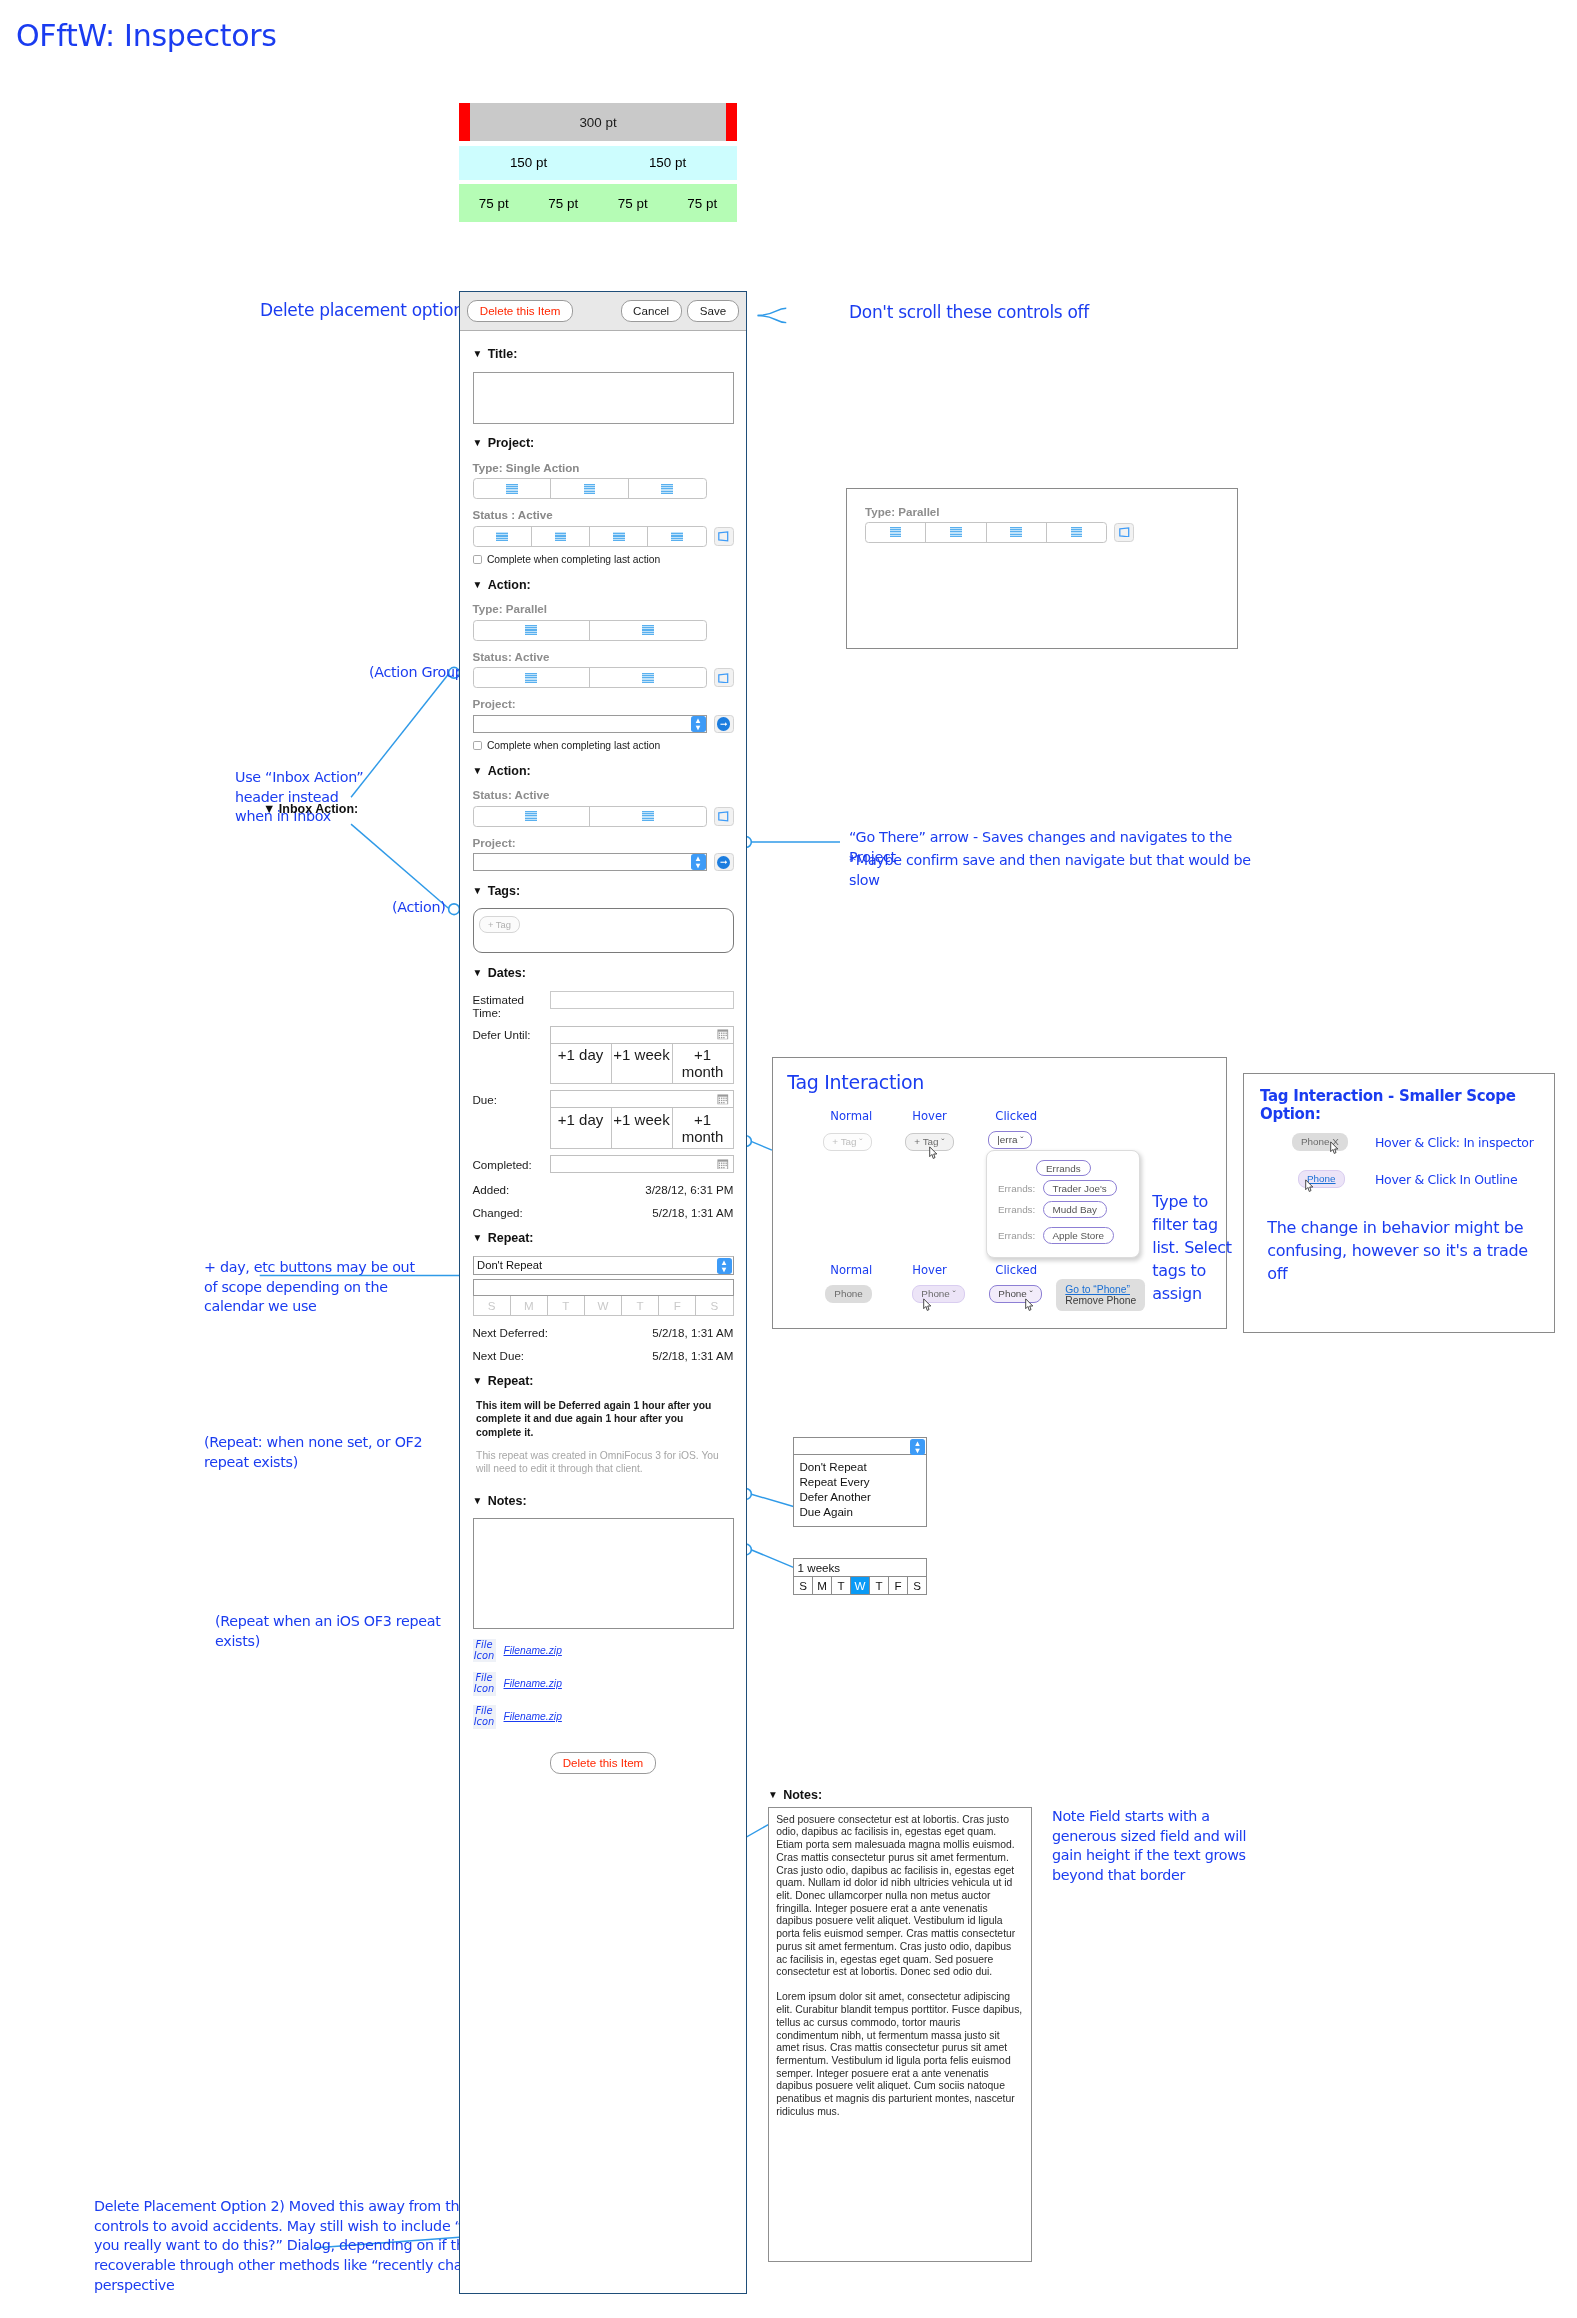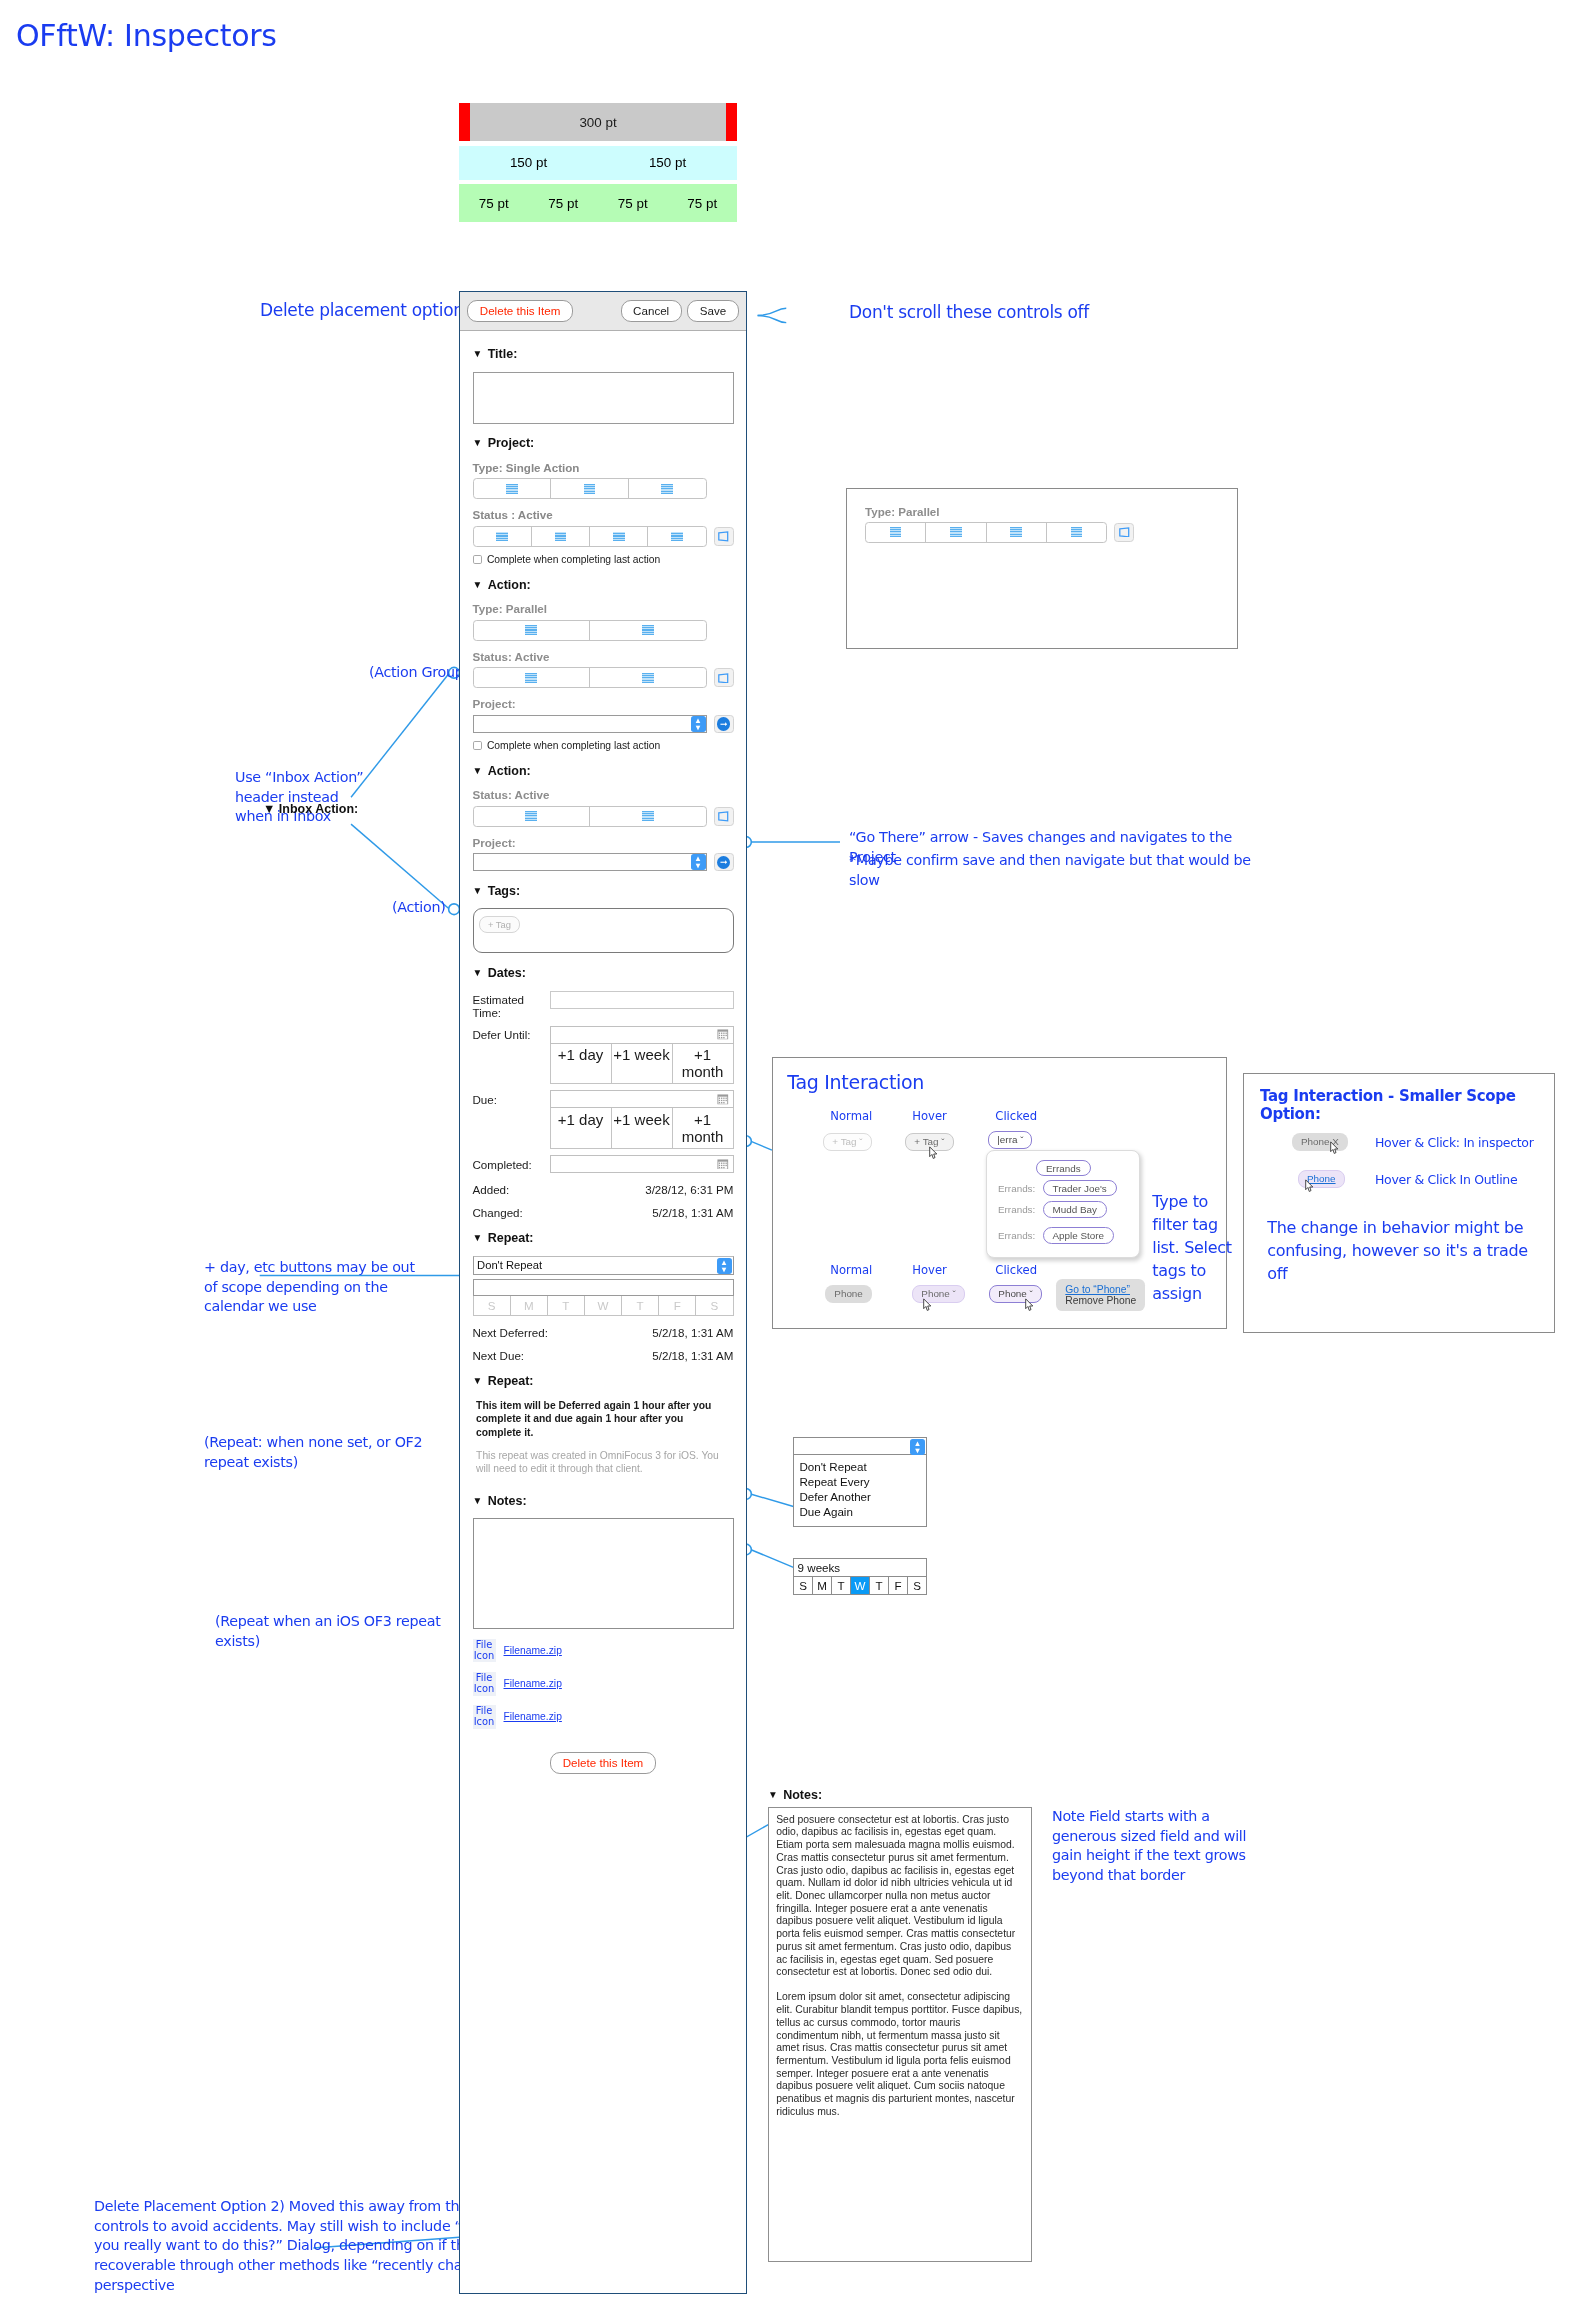--- a/index.html
+++ b/index.html
@@ -125,21 +125,21 @@
   .dow { display:flex; border:0.9px solid #c4c4c4; border-top:none; }
   .dow > div { flex:1; text-align:center; font-size:11.6px; color:#c9c9c9; padding:2.7px 0;
                border-right:0.9px solid #c4c4c4; }
   .dow > div:last-child { border-right:none; }
 
   .repeat-note { font-size:10.3px; font-weight:bold; color:#1b1b1b; line-height:13.4px; padding:0 3.6px; }
   .repeat-note-dim { font-size:10.3px; color:#a6a6a6; line-height:13.4px; padding:0 3.6px; margin-top:9.9px; }
 
   
   .notes-box { border:0.9px solid #8f8f8f; height:111px; background:#fff; }
-  .file-row { display:flex; align-items:center; gap:8px; margin-top:9.9px; }
+  .file-row { display:flex; align-items:center; gap:8px; margin-top:9.9px;font-style:italic; }
   .file-ic { width:23px; font-family:"DejaVu Sans", sans-serif; color:#1a3cf0; font-size:9.9px;
              line-height:10.7px; background:#eef1f7; text-align:center; padding:0.9px 0;}
   .file-link { font-size:10.3px; color:#1a3cf0; text-decoration:underline; }
 
   .delete-wrap { display:flex; justify-content:center; margin-top:23px; }
 
   
   .callout { border:0.9px solid #8a8a8a; background:#ffffff; }
 
   #seg-note { left:846px; top:488px; width:392px; height:161px; padding:16px 18px; }
@@ -711,21 +711,21 @@
   </div>
   <div class="rdd-list">
     <div>Don't Repeat</div>
     <div>Repeat Every</div>
     <div>Defer Another</div>
     <div>Due Again</div>
   </div>
 </div>
 
 <div class="abs" id="weeks-demo">
-  <div class="weeks-in">9 weeks</div>
+  <div class="weeks-in">1 weeks</div>
   <div class="dow2">
     <div>S</div>
     <div>M</div>
     <div>T</div>
     <div class="sel">W</div>
     <div>T</div>
     <div>F</div>
     <div>S</div>
   </div>
 </div>

